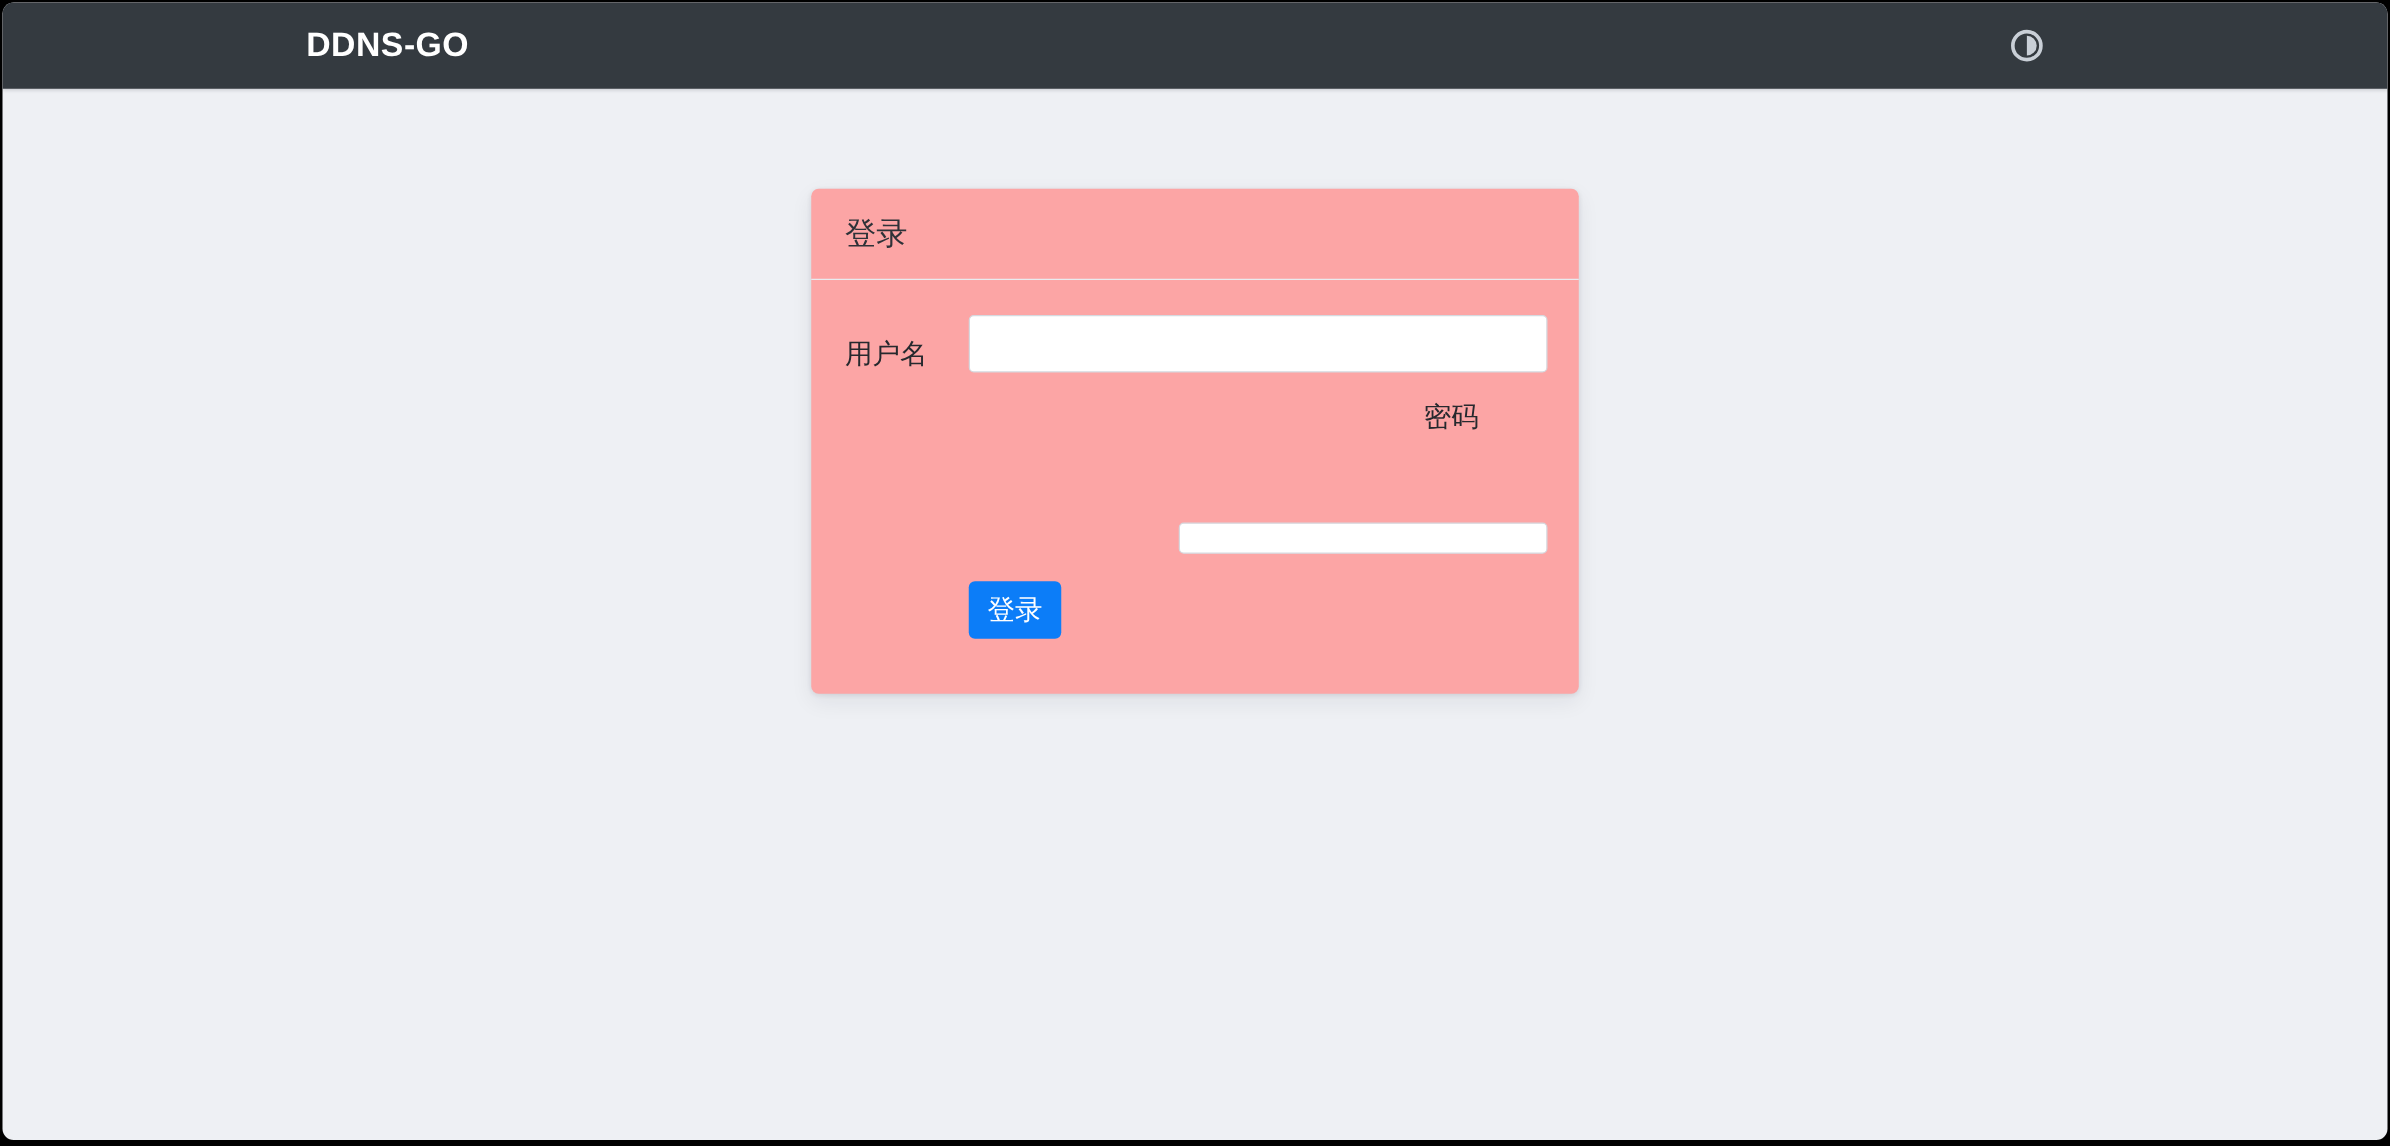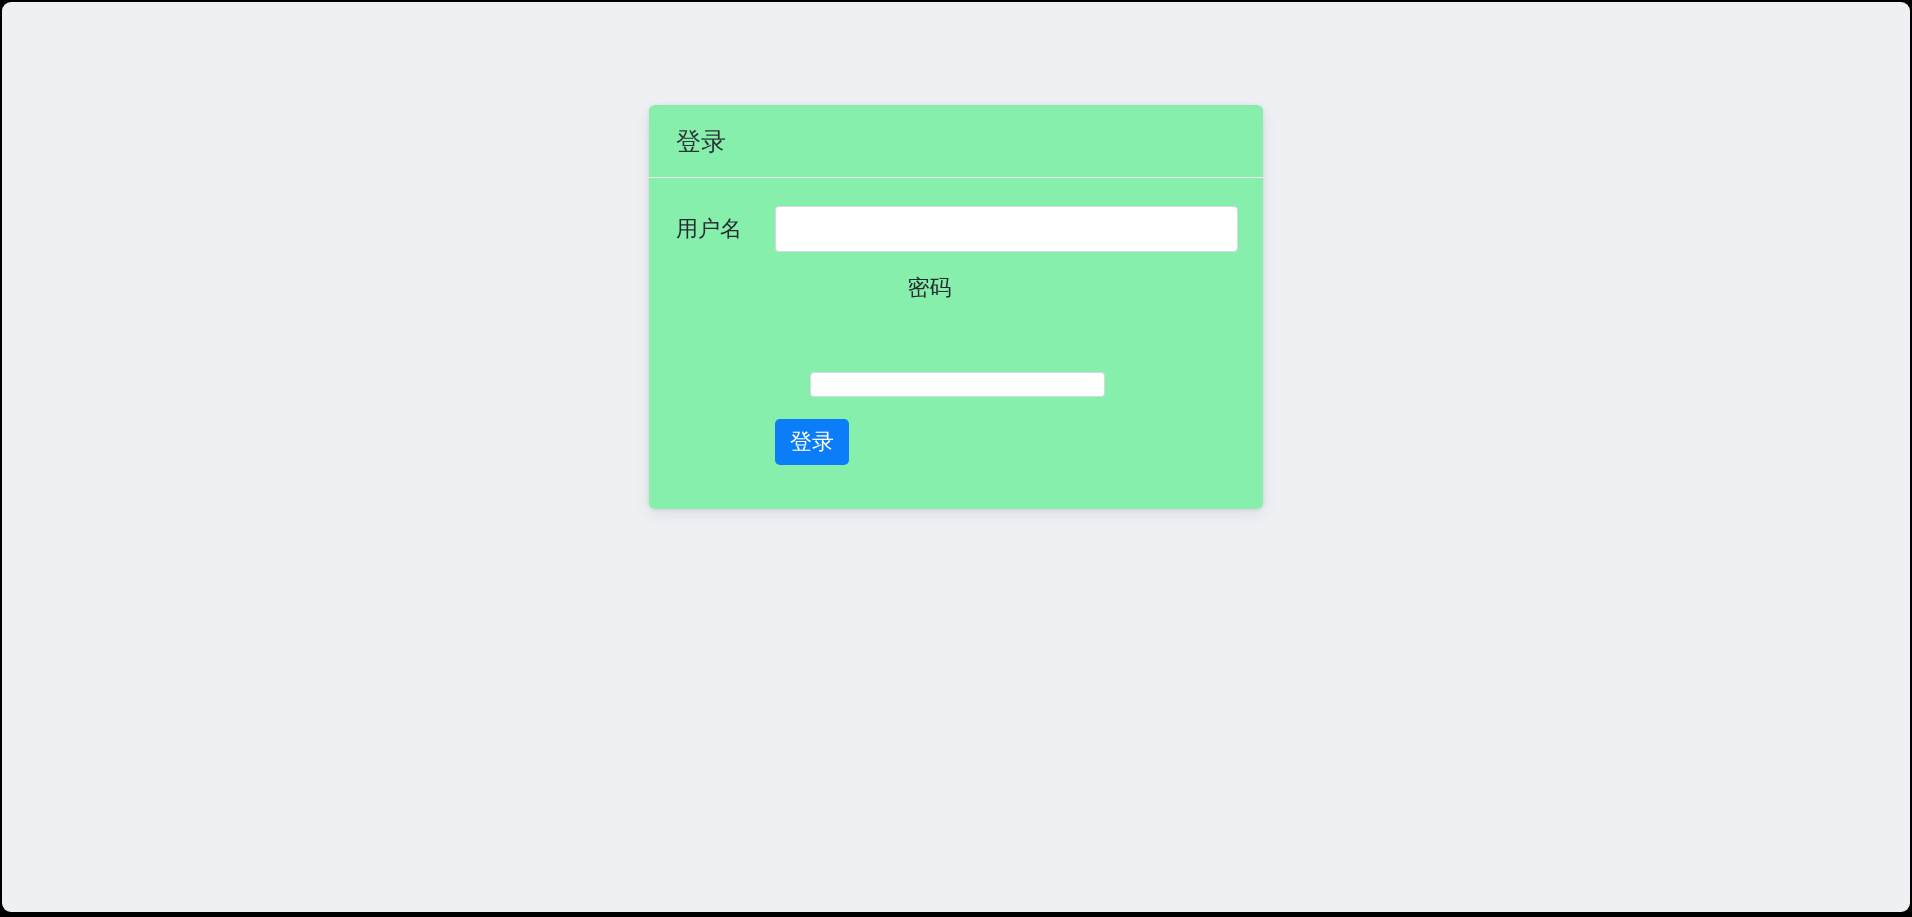--- a/index.html
+++ b/index.html
@@ -44,40 +44,40 @@
     cursor: pointer;
     display: flex;
     align-items: center;
     justify-content: center;
     color: #c9cfd7;
   }
   .theme-btn svg { display: block; }
   
   .card {
     width: 614px;
-    margin: 103px auto 0;
-    background: #86efac;
+    margin: 80px auto 0;
+    background: #fca5a5;
     border-radius: 6px;
     box-shadow: 0 1px 4px rgba(25,30,40,.10), 0 6px 18px rgba(25,30,40,.07);
   }
   .card-header {
     height: 73px;
     line-height: 73px;
     padding: 0 27px;
     font-size: 25px;
     font-weight: 500;
     color: #2e3238;
     border-bottom: 1px solid #e9ebef;
   }
   .card-body {
     padding: 28px 25px 44px 27px;
   }
   .form-row {
     display: flex;
-    align-items: center;
+    align-items: flex-end;
     margin-bottom: 21px;
   }
   .form-row.password { margin-bottom: 22px; flex-direction: column; }
   .field-label {
     flex: 0 0 99px;
     width: 99px;
     font-size: 22px;
     color: #26292e;
   }
   .text-input {
@@ -105,20 +105,31 @@
     font-size: 22px;
     cursor: pointer;
     font-family: inherit;
   }
 </style>
 </head>
 <body>
 
 <div class="window">
 
+  <header class="header">
+    <div class="brand">DDNS-GO</div>
+    <button class="theme-btn" title="">
+      <span>
+        <svg width="29" height="29" viewBox="0 0 24 24" aria-hidden="true">
+          <circle cx="12" cy="12" r="9.3" fill="none" stroke="currentColor" stroke-width="2.4"></circle>
+          <path d="M12 5.5a6.5 6.5 0 0 1 0 13z" fill="currentColor"></path>
+        </svg>
+      </span>
+    </button>
+  </header>
 
   <main>
     <section class="card">
 
       <div class="card-header">登录</div>
 
       <div class="card-body">
 
         <div class="form-row">
           <label class="field-label">用户名</label>

